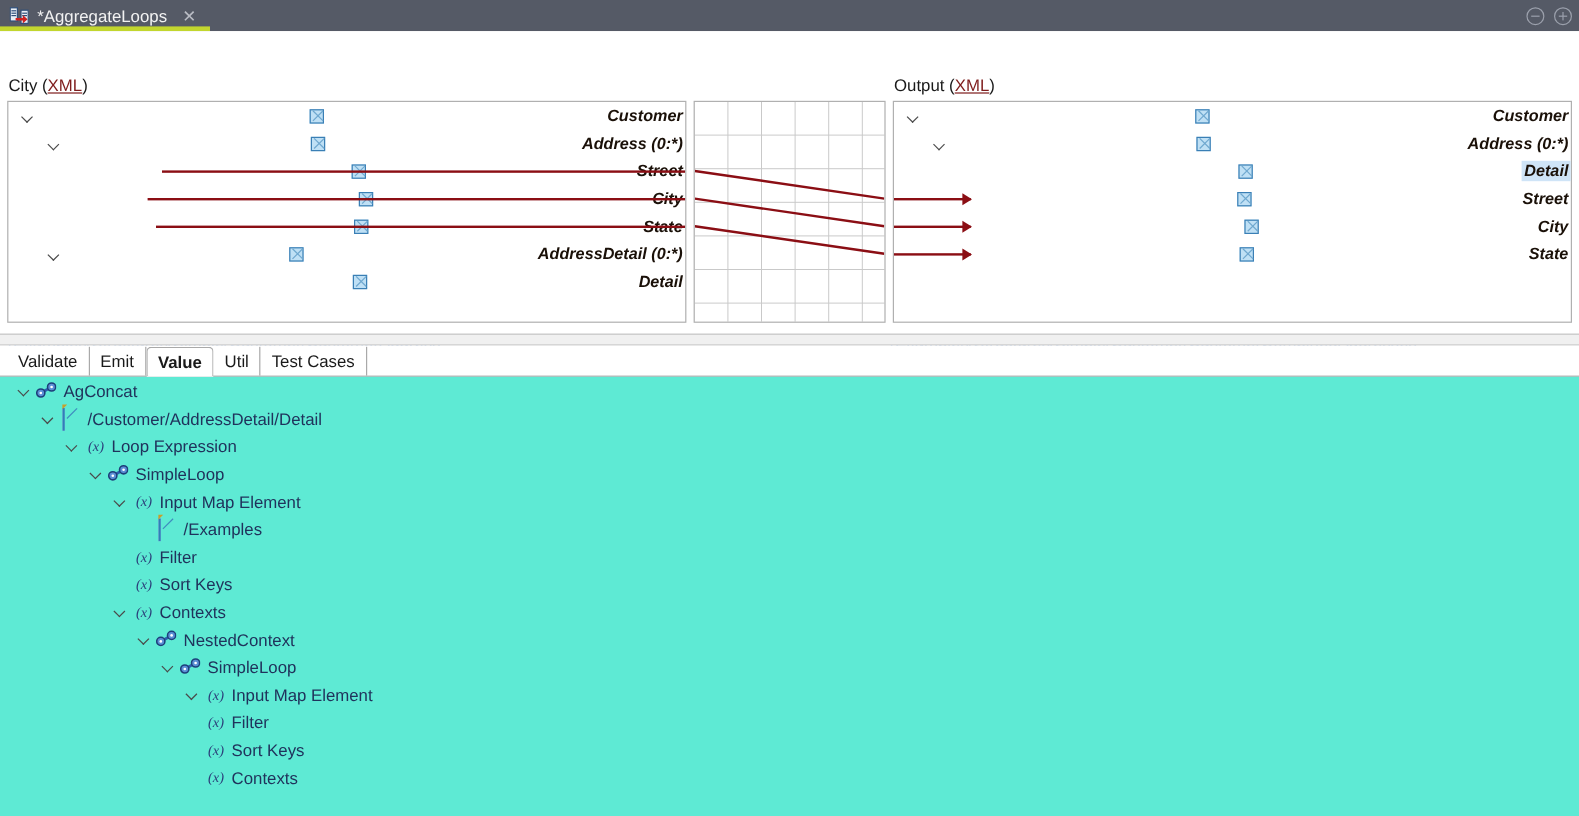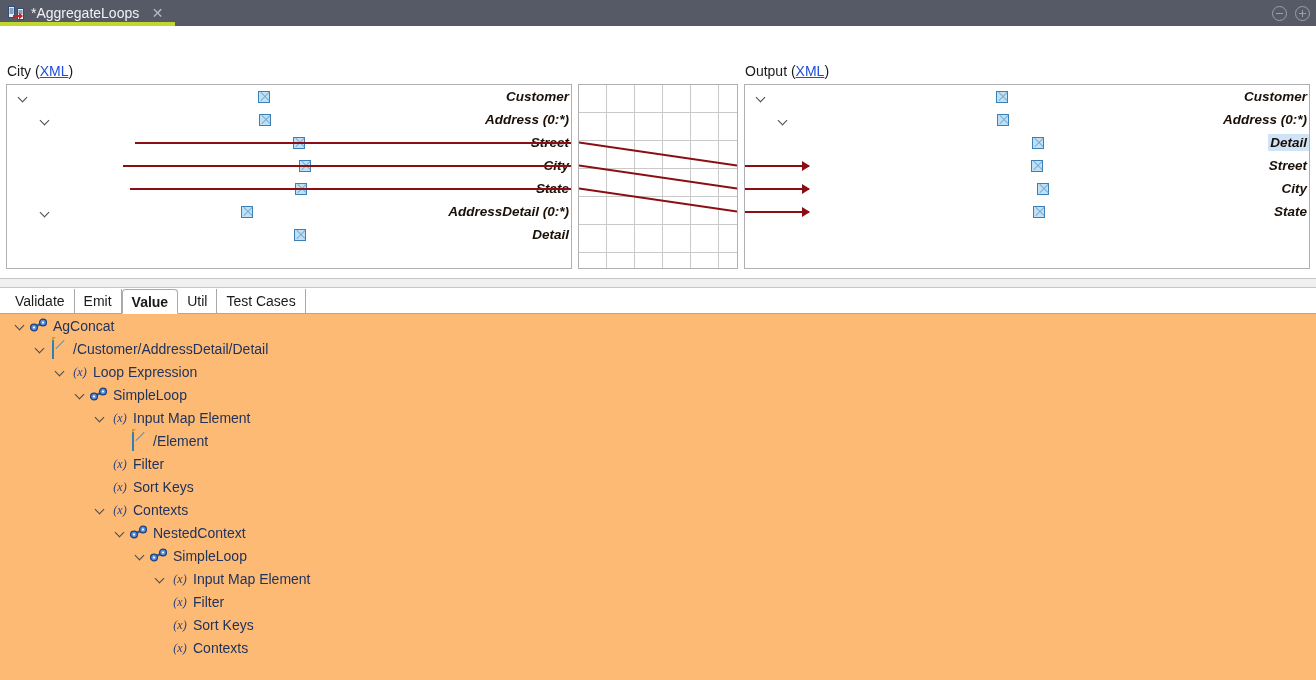--- a/index.html
+++ b/index.html
@@ -81,21 +81,21 @@
     position: relative;
     height: 252px;
     background: #ffffff;
   }
   .panel-label {
     position: absolute;
     font-size: 14px;
     color: #1a1a1a;
   }
   .panel-label a {
-    color: #1d4ed8;
+    color: #7f1d1d;
     margin-top: 44px;
   }
   .tree-box {
     position: absolute;
     border: 1px solid #b0b0b0;
     background: #ffffff;
     overflow: hidden;
   }
   #input-box  { left: 6px;   top: 58px; width: 566px; height: 185px; }
   #canvas-box { left: 578px; top: 58px; width: 160px; height: 185px;
@@ -229,21 +229,21 @@
     background: #ffffff;
     margin-bottom: -1px;
     height: 25px;
     z-index: 2;
     margin-top: 19px;
   }
 
   
   #expr-tree {
     position: relative;
-    background: #fdba74;
+    background: #5eead4;
     height: 366px;
     overflow: hidden;
   }
   .erow {
     height: 23px;
     display: flex;
     align-items: center;
     white-space: nowrap;
   }
   .eindent { flex: none; }
@@ -495,21 +495,21 @@
       <span class="echev open"></span>
       <span class="eicon">
         <span class="ic-fx">(x)</span>
       </span>
       <span class="elabel">Input Map Element</span>
     </div>
     <div class="erow">
       <span class="eindent" style="width: 110px;"></span>
       <span class="echev"></span>
       <span class="eicon"><span class="ic-path"></span></span>
-      <span class="elabel">/Element</span>
+      <span class="elabel">/Examples</span>
     </div>
     <div class="erow">
       <span class="eindent" style="width: 90px;"></span>
       <span class="echev"></span>
       <span class="eicon">
         <span class="ic-fx">(x)</span>
       </span>
       <span class="elabel">Filter</span>
     </div>
     <div class="erow">

